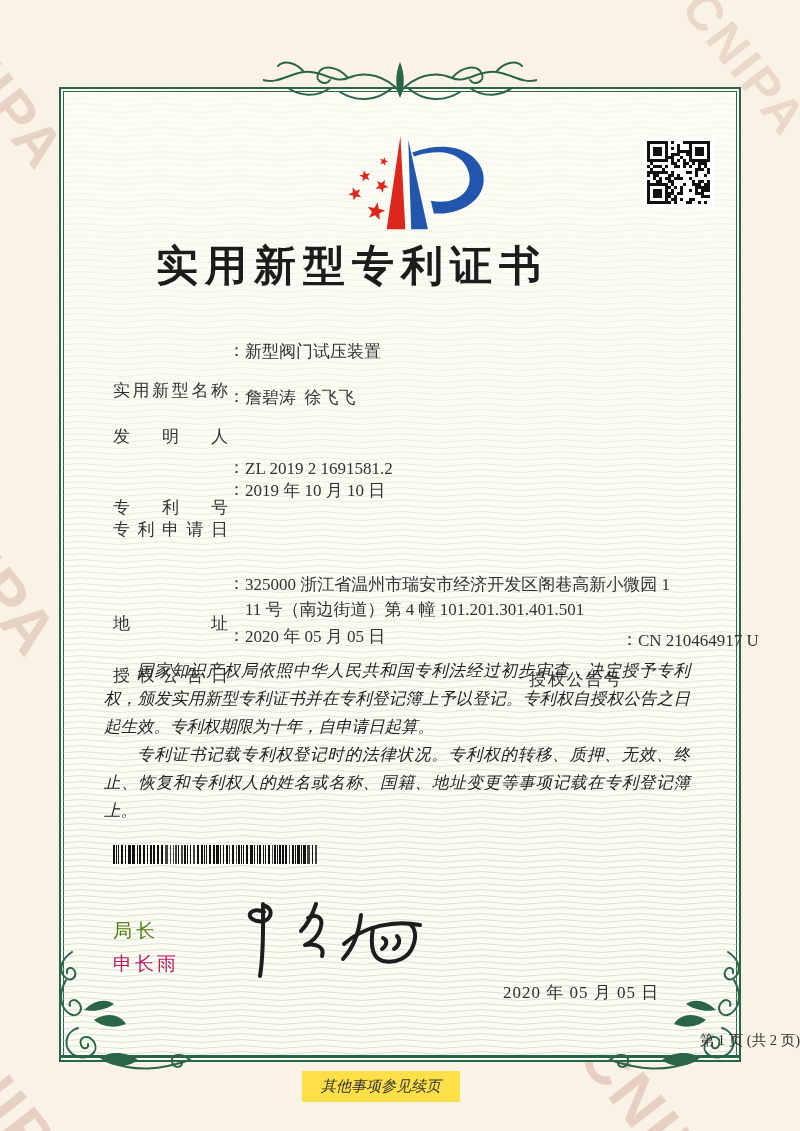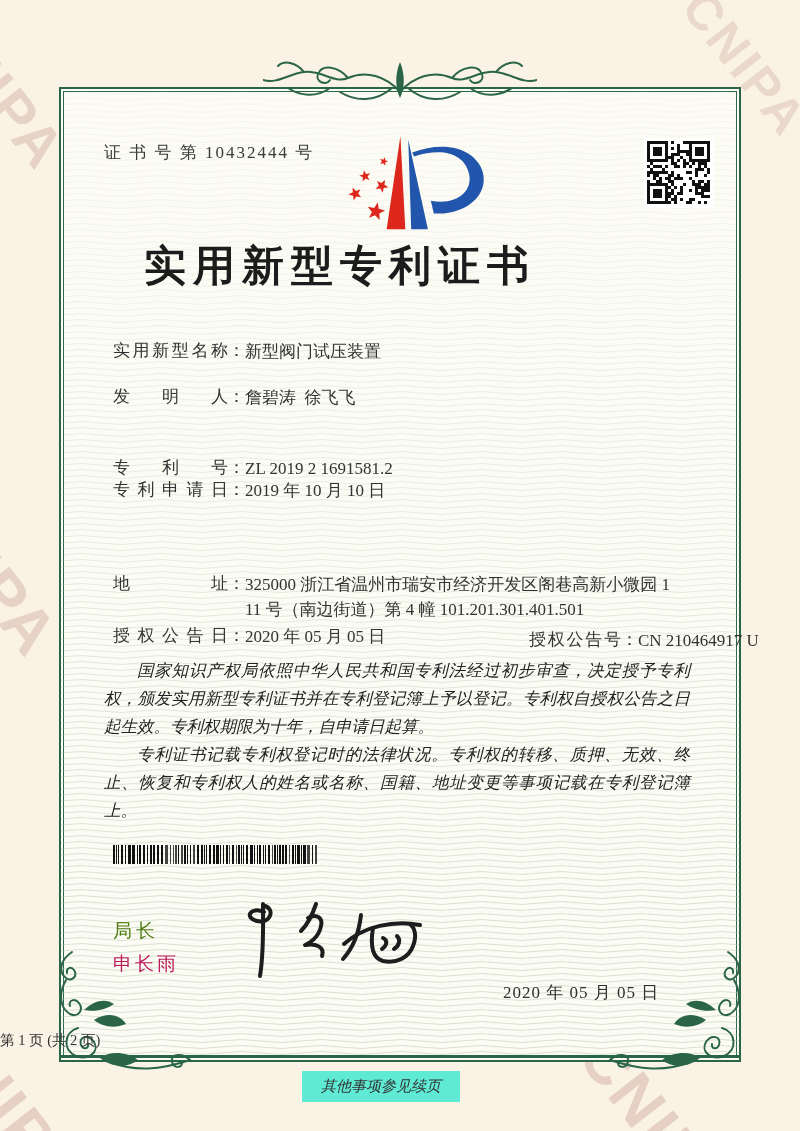--- a/index.html
+++ b/index.html
@@ -15,39 +15,39 @@
   
   .frame{position:absolute;left:59px;top:87px;width:678px;height:971px;
          border:2px solid #2b6547;background:#fcfbf4;}
   .frame-in{position:absolute;left:2px;top:2px;right:2px;bottom:2px;border:1px solid #2b6547;}
   .frame-bottom{position:absolute;left:59px;top:1055px;width:682px;height:3px;background:#2b6547;}
   #waves{position:absolute;left:61px;top:89px;pointer-events:none;}
   
   .certno{position:absolute;left:104px;top:141px;font-size:17px;letter-spacing:2px;color:#3a3a3a;}
   #logo{position:absolute;left:333px;top:131px;}
   #qr{position:absolute;left:644px;top:138px;background:#fff;padding:2px;}
-  .title{position:absolute;left:4px;top:238px;width:672px;text-align:center;
+  .title{position:absolute;left:16px;top:238px;width:672px;text-align:center;
          font-size:42px;font-weight:bold;letter-spacing:7px;color:#1c1c1c;}
   .frow{position:absolute;left:113px;font-size:17px;color:#333;white-space:nowrap;}
-  .flabel{display:inline-block;width:115px;text-align:justify;text-align-last:justify;vertical-align:top;}
+  .flabel{display:inline-block;width:115px;text-align:justify;text-align-last:justify;vertical-align:top;margin-top:40px;}
   .fcolon{display:inline-block;vertical-align:top;}
   .fvalue{display:inline-block;max-width:462px;vertical-align:top;white-space:pre-wrap;line-height:25px;}
   .grant2{position:absolute;left:416px;top:4px;font-family:Liberation Serif, serif;}
   .grant2 .flabel{width:92px;}
   .paras{position:absolute;left:104px;top:657px;width:586px;font-size:16.5px;
          line-height:28px;color:#222;font-style:italic;text-align:justify;}
   .paras p{margin:0;text-indent:2em;}
   #barcode{position:absolute;left:113px;top:845px;}
   .sig-title{position:absolute;left:113px;top:918px;font-size:19px;letter-spacing:4px;color:#4d7c0f;}
   .sig-name{position:absolute;left:113px;top:951px;font-size:19px;letter-spacing:3px;color:#be185d;}
   #signature{position:absolute;left:232px;top:892px;}
   .issue-date{position:absolute;left:503px;top:981px;font-size:17px;letter-spacing:1px;color:#2f2f2f;}
-  .page-footer{position:absolute;left:0;top:1031px;width:800px;text-align:left;
+  .page-footer{position:absolute;left:0;top:1031px;width:800px;text-align:right;
                font-size:14.5px;color:#333;}
-  .cont-strip{position:absolute;left:302px;top:1071px;width:158px;height:31px;background:#5eead4;
+  .cont-strip{position:absolute;left:302px;top:1071px;width:158px;height:31px;background:#fde047;
               text-align:center;line-height:31px;font-size:15px;font-style:italic;color:#333;}
   .orn{position:absolute;pointer-events:none;}
   svg .grn{stroke:#2b6547;fill:none;stroke-width:2;stroke-linecap:round;}
   svg .grnf{fill:#2b6547;stroke:none;}
 </style>
 </head>
 <body>
 
 <div id="page">
 
@@ -250,21 +250,20 @@
       <path class="grnf" d="M44,70 C56,62 70,64 76,74 C66,78 54,78 44,70 Z"></path>
       <path class="grnf" d="M50,108 C62,118 78,118 88,110 C78,102 60,100 50,108 Z"></path>
       <path class="grn" d="M60,112 C85,122 110,120 140,110"></path>
       <path class="grn" d="M140,110 C132,102 120,104 122,112 C124,119 133,118 132,112"></path>
     </g>
   </svg>
   <svg class="orn" style="left:600px;top:950px;transform:scaleX(-1)" width="150" height="140" viewBox="0 0 150 140">
     <use href="#corner-orn"></use>
   </svg>
 
-  <div class="certno">证 书 号 第 10432444 号</div>
 
   <svg id="logo" width="178" height="106" viewBox="0 0 180 108">
     <g id="logo-stars" fill="#de271c">
         <polygon points="52.3,26.7 52.5,29.9 55.5,30.9 52.5,32.1 52.5,35.3 50.4,32.8 47.4,33.7 49.1,31.0 47.3,28.4 50.4,29.2"></polygon>
         <polygon points="30.8,40.1 33.0,43.7 37.2,43.0 34.5,46.3 36.4,50.1 32.5,48.5 29.5,51.5 29.8,47.2 26.0,45.3 30.1,44.3"></polygon>
         <polygon points="52.4,49.9 51.7,54.7 55.9,57.3 51.0,58.1 49.9,62.9 47.6,58.6 42.7,59.0 46.1,55.5 44.2,50.9 48.6,53.1"></polygon>
         <polygon points="19.3,57.6 22.7,61.1 27.3,59.4 24.9,63.7 28.0,67.6 23.1,66.7 20.4,70.8 19.8,65.9 15.0,64.6 19.5,62.5"></polygon>
         <polygon points="44.9,72.7 45.9,79.3 52.4,80.9 46.5,84.0 46.9,90.6 42.2,85.9 36.0,88.4 39.0,82.5 34.7,77.3 41.3,78.4"></polygon>
       </g>
     <path fill="#de271c" d="M68,5 L73,100 L54,100 Z"></path>

